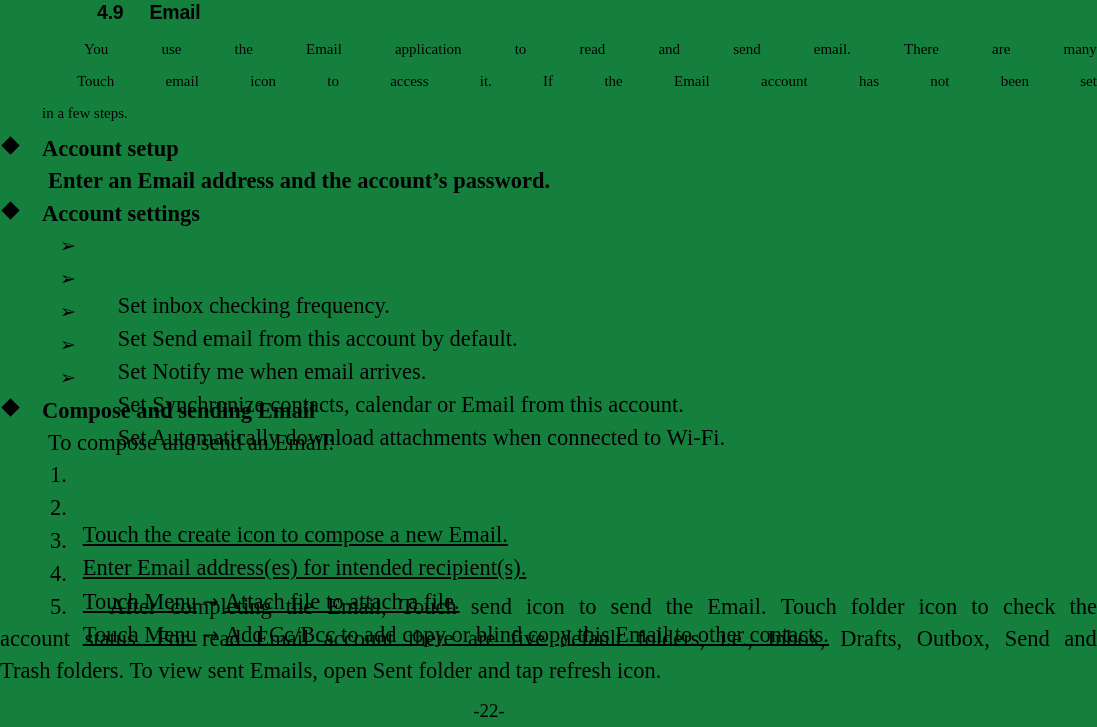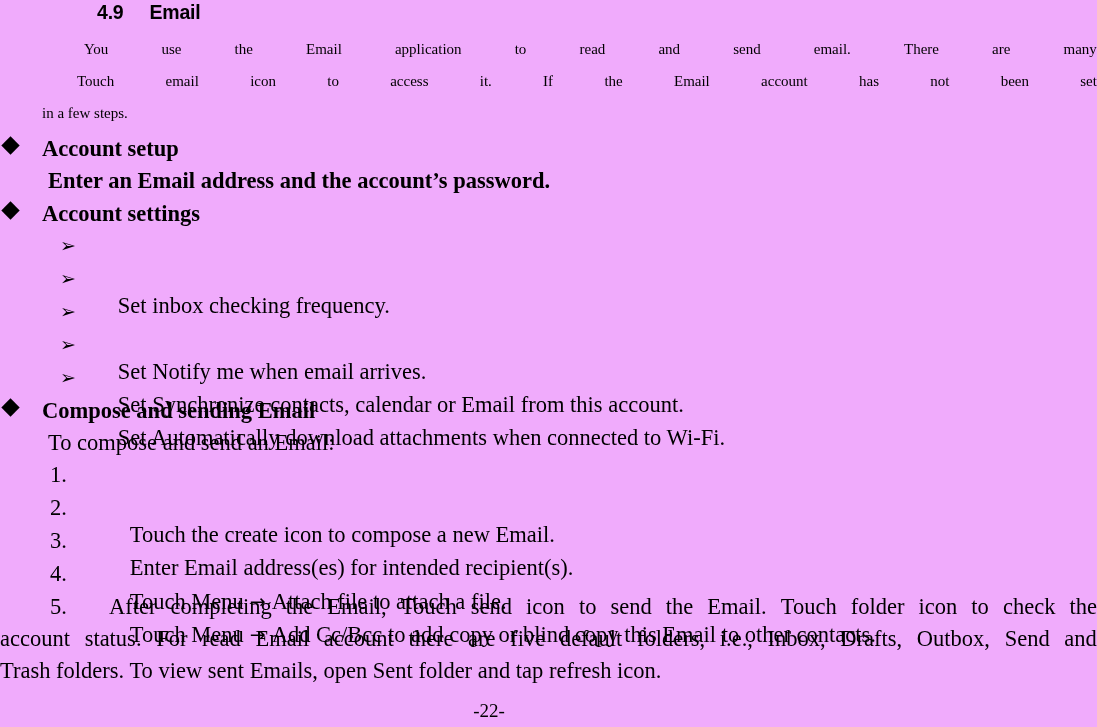--- a/index.html
+++ b/index.html
@@ -9,21 +9,21 @@
   }
   body {
     font-family: "Liberation Serif", "DejaVu Serif", serif;
     color: #000000;
   }
   .page {
     position: relative;
     width: 1097px;
     height: 727px;
     overflow: hidden;
-    background: #f0abfc;
+    background: #15803d;
     box-sizing: border-box;
   }
   .content {
     position: absolute;
     left: 0;
     top: 0;
     width: 1097px;
   }
 
   
@@ -143,22 +143,23 @@
   .num-marker {
     position: absolute;
     left: 50px;
     top: 0;
     width: 34px;
     text-align: left;
     white-space: pre;
   }
   .num-text {
     display: inline-block;
-    margin-left: 96px;
-    white-space: pre;
+    margin-left: 49px;
+    white-space: pre;
+    text-decoration: underline;
   }
   .rarrow {
     display: inline-block;
     font-family: "DejaVu Sans", sans-serif;
     font-size: 19px;
     padding: 0 6px;
     vertical-align: 1px;
   }
 
   
@@ -238,20 +239,21 @@
         </span>
       <span class="bullet-label">Account settings</span>
     </div>
 
     <div class="arrow-row" style="top:231px;">
       <span class="arrow-glyph">➢</span>
       <span class="arrow-text">Set inbox checking frequency.</span>
     </div>
     <div class="arrow-row" style="top:264px;">
       <span class="arrow-glyph">➢</span>
+      <span class="arrow-text">Set Send email from this account by default.</span>
     </div>
     <div class="arrow-row" style="top:297px;">
       <span class="arrow-glyph">➢</span>
       <span class="arrow-text">Set Notify me when email arrives.</span>
     </div>
     <div class="arrow-row" style="top:330px;">
       <span class="arrow-glyph">➢</span>
       <span class="arrow-text">Set Synchronize contacts, calendar or Email from this account.</span>
     </div>
     <div class="arrow-row" style="top:363px;">

